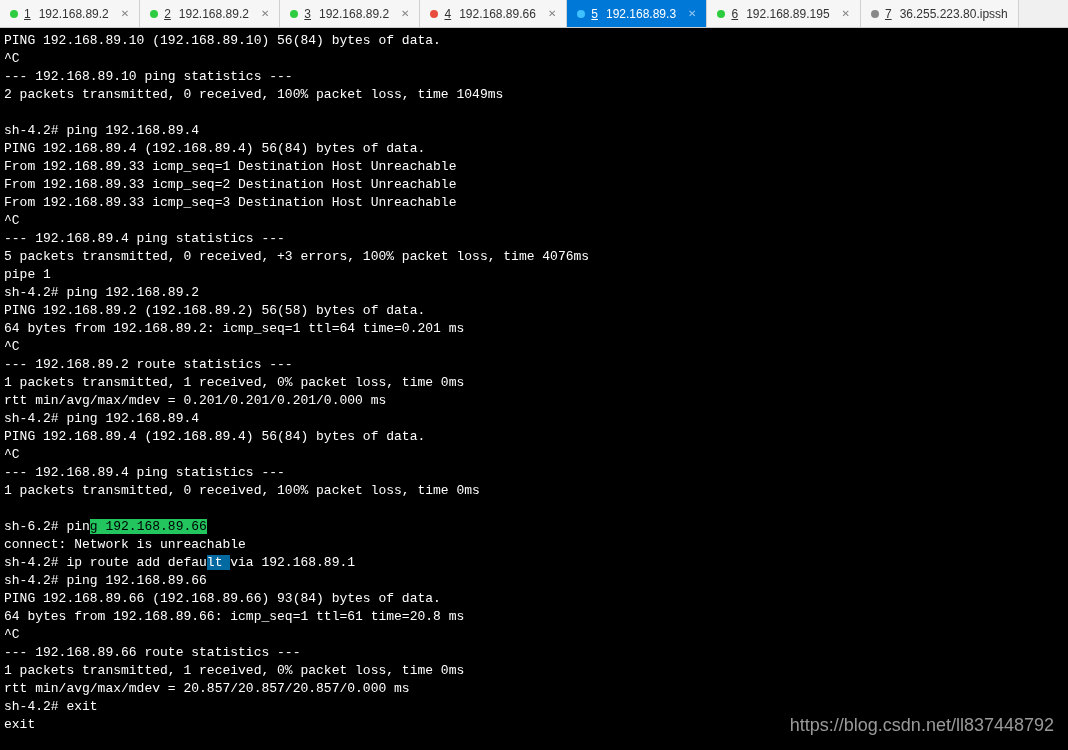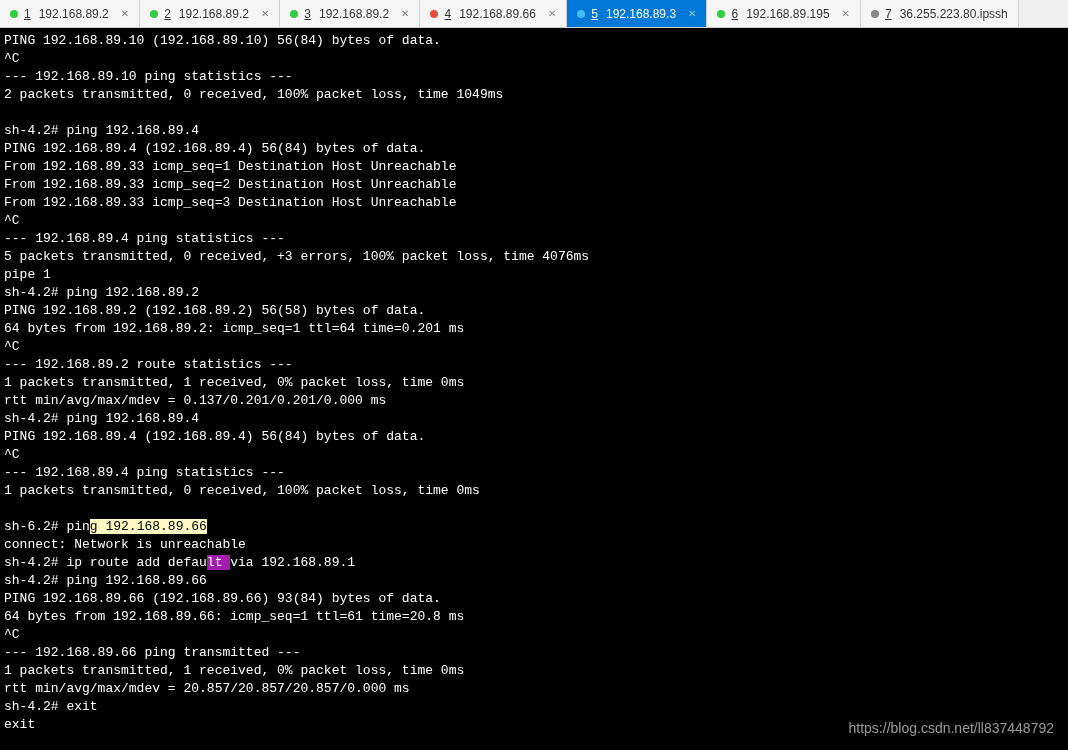--- a/index.html
+++ b/index.html
@@ -59,34 +59,34 @@
       color: #fff;
       font-family: "Consolas", "Courier New", monospace;
       font-size: 13px;
       line-height: 18px;
       padding: 4px 4px;
       white-space: pre;
       height: calc(100% - 28px);
       overflow: hidden;
     }
     .hl-gray {
-      background: #fef9c3;
+      background: #22c55e;
       color: #000;
     }
     .hl-blue {
-      background: #a21caf;
+      background: #0369a1;
       color: #fff;
     }
     .watermark {
       position: absolute;
       bottom: 14px;
       right: 14px;
       color: #ccc;
       font-family: Arial, sans-serif;
-      font-size: 14px;
+      font-size: 18px;
       opacity: 0.75;
       user-select: none;
     }
   </style>
 </head>
 <body>
 
 <div class="tab-bar" id="tabbar">
     <div class="tab">
       <span class="status-dot dot-green"></span>
@@ -144,34 +144,34 @@
 <span>^C</span>
 <span>--- 192.168.89.4 ping statistics ---</span>
 <span>5 packets transmitted, 0 received, +3 errors, 100% packet loss, time 4076ms</span>
 <span>pipe 1</span>
 <span>sh-4.2# ping 192.168.89.2</span>
 <span>PING 192.168.89.2 (192.168.89.2) 56(58) bytes of data.</span>
 <span>64 bytes from 192.168.89.2: icmp_seq=1 ttl=64 time=0.201 ms</span>
 <span>^C</span>
 <span>--- 192.168.89.2 route statistics ---</span>
 <span>1 packets transmitted, 1 received, 0% packet loss, time 0ms</span>
-<span>rtt min/avg/max/mdev = 0.137/0.201/0.201/0.000 ms</span>
+<span>rtt min/avg/max/mdev = 0.201/0.201/0.201/0.000 ms</span>
 <span>sh-4.2# ping 192.168.89.4</span>
 <span>PING 192.168.89.4 (192.168.89.4) 56(84) bytes of data.</span>
 <span>^C</span>
 <span>--- 192.168.89.4 ping statistics ---</span>
 <span>1 packets transmitted, 0 received, 100% packet loss, time 0ms</span>
 <span></span>
 <span><span>sh-6.2# pin</span><span class="hl-gray">g 192.168.89.66</span><span></span></span>
 <span>connect: Network is unreachable</span>
 <span><span>sh-4.2# ip route add defau</span><span class="hl-blue">lt </span><span>via 192.168.89.1</span></span>
 <span>sh-4.2# ping 192.168.89.66</span>
 <span>PING 192.168.89.66 (192.168.89.66) 93(84) bytes of data.</span>
 <span>64 bytes from 192.168.89.66: icmp_seq=1 ttl=61 time=20.8 ms</span>
 <span>^C</span>
-<span>--- 192.168.89.66 ping transmitted ---</span>
+<span>--- 192.168.89.66 route statistics ---</span>
 <span>1 packets transmitted, 1 received, 0% packet loss, time 0ms</span>
 <span>rtt min/avg/max/mdev = 20.857/20.857/20.857/0.000 ms</span>
 <span>sh-4.2# exit</span>
 <span>exit</span>
 </div>
 
 <div class="watermark">https://blog.csdn.net/ll837448792</div>
 
 </body></html>

